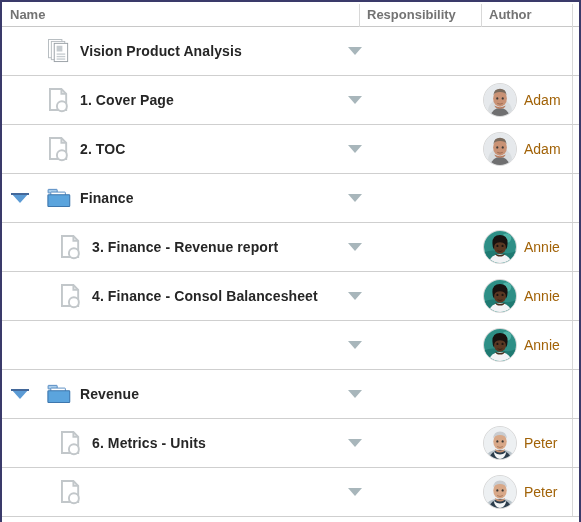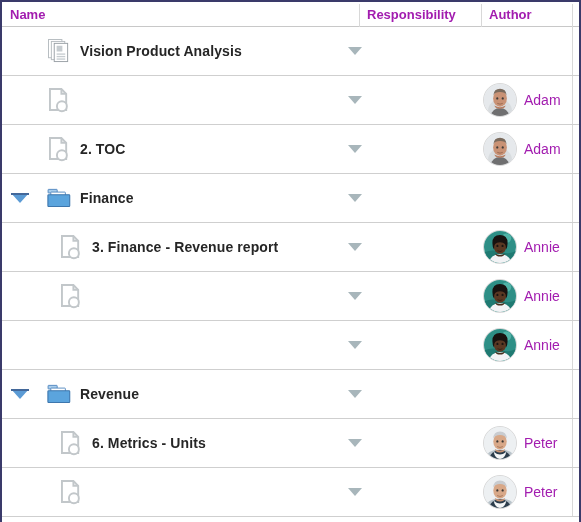--- a/index.html
+++ b/index.html
@@ -32,21 +32,21 @@
     border-bottom: 1px solid #c8c8c8;
     background: #ffffff;
   }
   .grid-header .hcell {
     position: absolute;
     top: 0;
     height: 25px;
     line-height: 25px;
     font-size: 13px;
     font-weight: bold;
-    color: #a21caf;
+    color: #737373;
     white-space: nowrap;
     box-sizing: border-box;
   }
   .hcell-name        { left: 8px;  width: 347px; }
   .hcell-resp        { left: 365px; width: 113px; border-left: 1px solid #d7d7d7; padding-left: 0; text-decoration: underline; }
   .hcell-author      { left: 486px; width: 90px; border-left: 1px solid #d7d7d7; }
   .hcell-resp span, .hcell-author span { display:inline-block; padding-left: 0; }
   .hdiv {
     position: absolute;
     top: 2px;
@@ -154,21 +154,21 @@
     margin-right: 7px;
     position: relative;
     overflow: hidden;
     border: 1px solid #d9d9d9;
     box-sizing: border-box;
     background: #e9eef2;
   }
   .avatar svg { display: block; width: 100%; height: 100%; }
   .author-name {
     font-size: 14px;
-    color: #a21caf;
+    color: #a16207;
     white-space: nowrap;
   }
 
   .right-div {
     position: absolute;
     left: 570px;
     top: 0;
     width: 1px;
     height: 48px;
     background: #d8d8d8;
@@ -227,20 +227,21 @@
             <div class="twisty hidden"></div>
           </div>
           <div class="indent indent-0"></div>
           <div class="icon-slot">
             <svg class="doc-svg" width="21" height="25" viewBox="0 0 22 26" xmlns="http://www.w3.org/2000/svg">
     <path d="M1 1 H13 L18 6 V23 H1 Z" fill="#ffffff" stroke="#c2c7ca" stroke-width="2"></path>
     <path d="M13 1 V6 H18" fill="none" stroke="#c2c7ca" stroke-width="2"></path>
     <circle cx="13.5" cy="19" r="5.2" fill="#ffffff" stroke="#c2c7ca" stroke-width="2"></circle>
   </svg>
           </div>
+          <span class="row-label">1. Cover Page</span>
         </div>
         <div class="resp-cell">
           <div class="caret"></div>
         </div>
         <div class="author-cell">
           <div class="avatar">
             <svg viewBox="0 0 40 40" xmlns="http://www.w3.org/2000/svg" width="34" height="34">
     <rect width="40" height="40" fill="#e6e9ec"></rect>
     <circle cx="20" cy="34" r="15" fill="#d8dcdf"></circle>
     <path d="M8 40 q3 -10 12 -10 q9 0 12 10 Z" fill="#6f6f70"></path>
@@ -355,20 +356,21 @@
             <div class="twisty hidden"></div>
           </div>
           <div class="indent indent-1"></div>
           <div class="icon-slot">
             <svg class="doc-svg" width="21" height="25" viewBox="0 0 22 26" xmlns="http://www.w3.org/2000/svg">
     <path d="M1 1 H13 L18 6 V23 H1 Z" fill="#ffffff" stroke="#c2c7ca" stroke-width="2"></path>
     <path d="M13 1 V6 H18" fill="none" stroke="#c2c7ca" stroke-width="2"></path>
     <circle cx="13.5" cy="19" r="5.2" fill="#ffffff" stroke="#c2c7ca" stroke-width="2"></circle>
   </svg>
           </div>
+          <span class="row-label">4. Finance - Consol Balancesheet</span>
         </div>
         <div class="resp-cell">
           <div class="caret"></div>
         </div>
         <div class="author-cell">
           <div class="avatar">
             <svg viewBox="0 0 40 40" xmlns="http://www.w3.org/2000/svg" width="34" height="34">
     <rect width="40" height="40" fill="#2e8f86"></rect>
     <circle cx="28" cy="9" r="6" fill="#4fb3a7"></circle>
     <path d="M0 27 q10 -5 20 -1 q10 4 20 -1 V40 H0 Z" fill="#1f7a72"></path>

